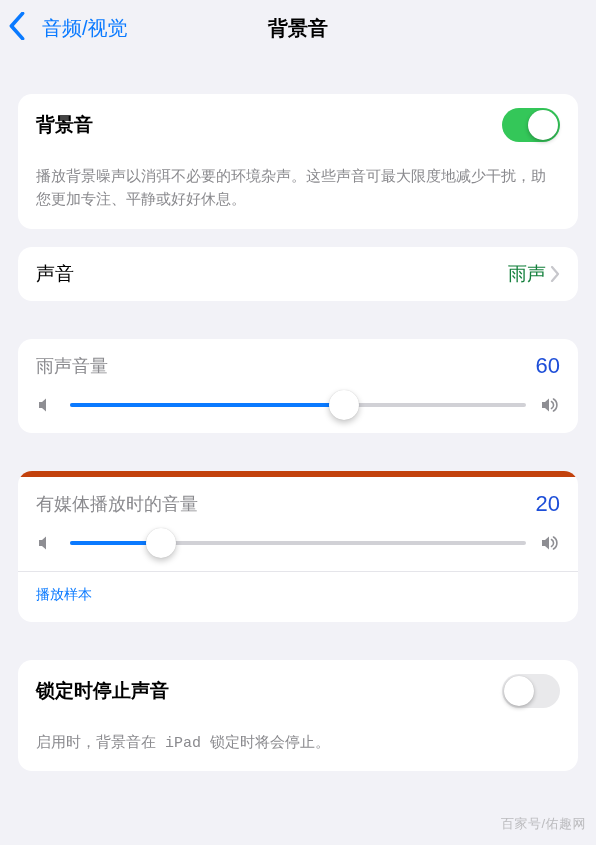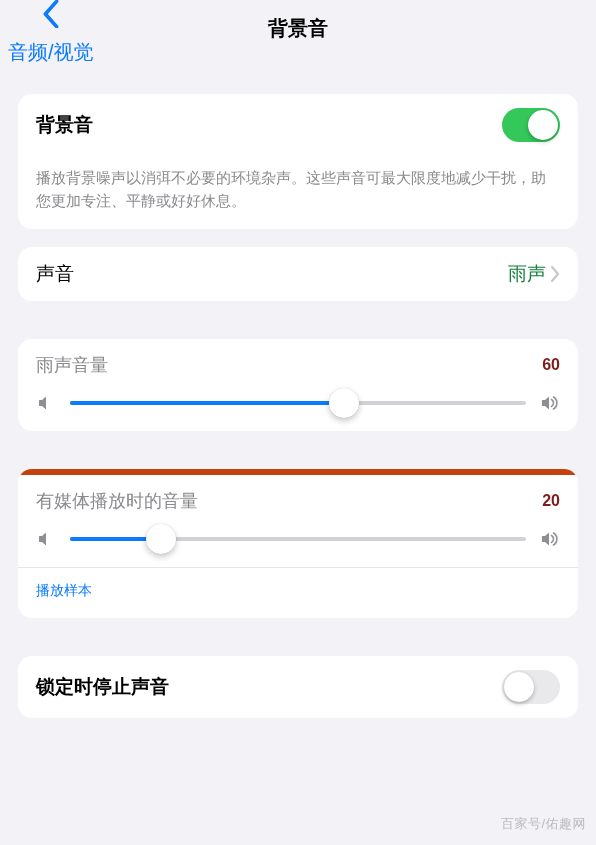--- a/index.html
+++ b/index.html
@@ -12,45 +12,44 @@
       position:relative;
     }
     .nav {
       height:56px;
       display:flex; align-items:center; justify-content:center;
       position:relative;
       background:#f2f2f7;
     }
     .nav-back {
       position:absolute; left:8px; top:0; height:56px;
-      display:flex; align-items:center; gap:6px;
+      display:flex; align-items:center; gap:16px;
       color:#0a7aff; font-size:20px; font-weight:400;
       cursor:pointer;
-      flex-direction:column;
     }
     .nav-back svg { width:18px; height:28px; }
     .nav-title { font-size:20px; font-weight:600; }
     .content { padding:0 18px; }
     .group {
       background:#fff; border-radius:14px;
       margin-top:38px;
       overflow:hidden;
     }
     .row {
       display:flex; align-items:center;
       padding:14px 18px;
       min-height:52px;
     }
     .row-label { font-size:19px; font-weight:600; color:#000; flex:1; }
     .row-label.reg { font-weight:400; }
     .row-value { font-size:19px; color:#15803d; margin-right:4px; }
     .chev { color:#c7c7cc; }
     .chev svg { width:10px; height:16px; display:block; }
     .footer-text {
-      font-size:15px; color:#8a8a8e; padding:12px 18px 18px 18px; line-height:1.55;
+      font-size:15px; color:#8a8a8e; padding:12px 18px 18px 18px; line-height:1.55;font-family:Liberation Mono, monospace;
     }
     .footer-text.inside { padding:10px 18px 16px 18px; }
     .toggle {
       width:58px; height:34px; border-radius:17px; position:relative;
       background:#e9e9eb; flex-shrink:0; cursor:pointer;
       transition:background .15s;
     }
     .toggle .knob {
       position:absolute; top:2px; left:2px; width:30px; height:30px;
       background:#fff; border-radius:50%;
@@ -58,21 +57,21 @@
       transition:left .15s;
     }
     .toggle.on { background:#34c759; }
     .toggle.on .knob { left:26px; }
     .slider-block { padding:14px 18px 18px 18px; }
     .slider-block.sep { border-top:6px solid #c2410c; }
     .slider-head {
       display:flex; justify-content:space-between; align-items:center;
       font-size:18px; color:#8a8a8e; margin-bottom:16px;
     }
-    .slider-head .num { font-size:16px; color:#7f1d1d;font-weight:bold; }
+    .slider-head .num { font-size:22px; color:#1d4ed8; }
     .slider-row { display:flex; align-items:center; gap:14px; }
     .vol-icon { width:20px; height:20px; flex-shrink:0; display:flex; align-items:center; justify-content:center; }
     .vol-icon svg { width:20px; height:20px; fill:#8e8e93; }
     .slider-track {
       flex:1; height:4px; background:#d1d1d6; border-radius:2px; position:relative;
       cursor:pointer;
     }
     .slider-fill {
       position:absolute; left:0; top:0; height:100%;
       background:#0a7aff; border-radius:2px;
@@ -187,17 +186,18 @@
     <div class="link-row">播放样本</div>
   </div>
 
   <div class="group">
     <div class="row">
       <div class="row-label">锁定时停止声音</div>
       <div class="toggle" id="tg-lock">
           <div class="knob"></div>
         </div>
     </div>
+    <div class="footer-text inside">启用时，背景音在 iPad 锁定时将会停止。</div>
   </div>
 
 </div>
 
 <div class="watermark">百家号/佑趣网</div>
 
 </body></html>

